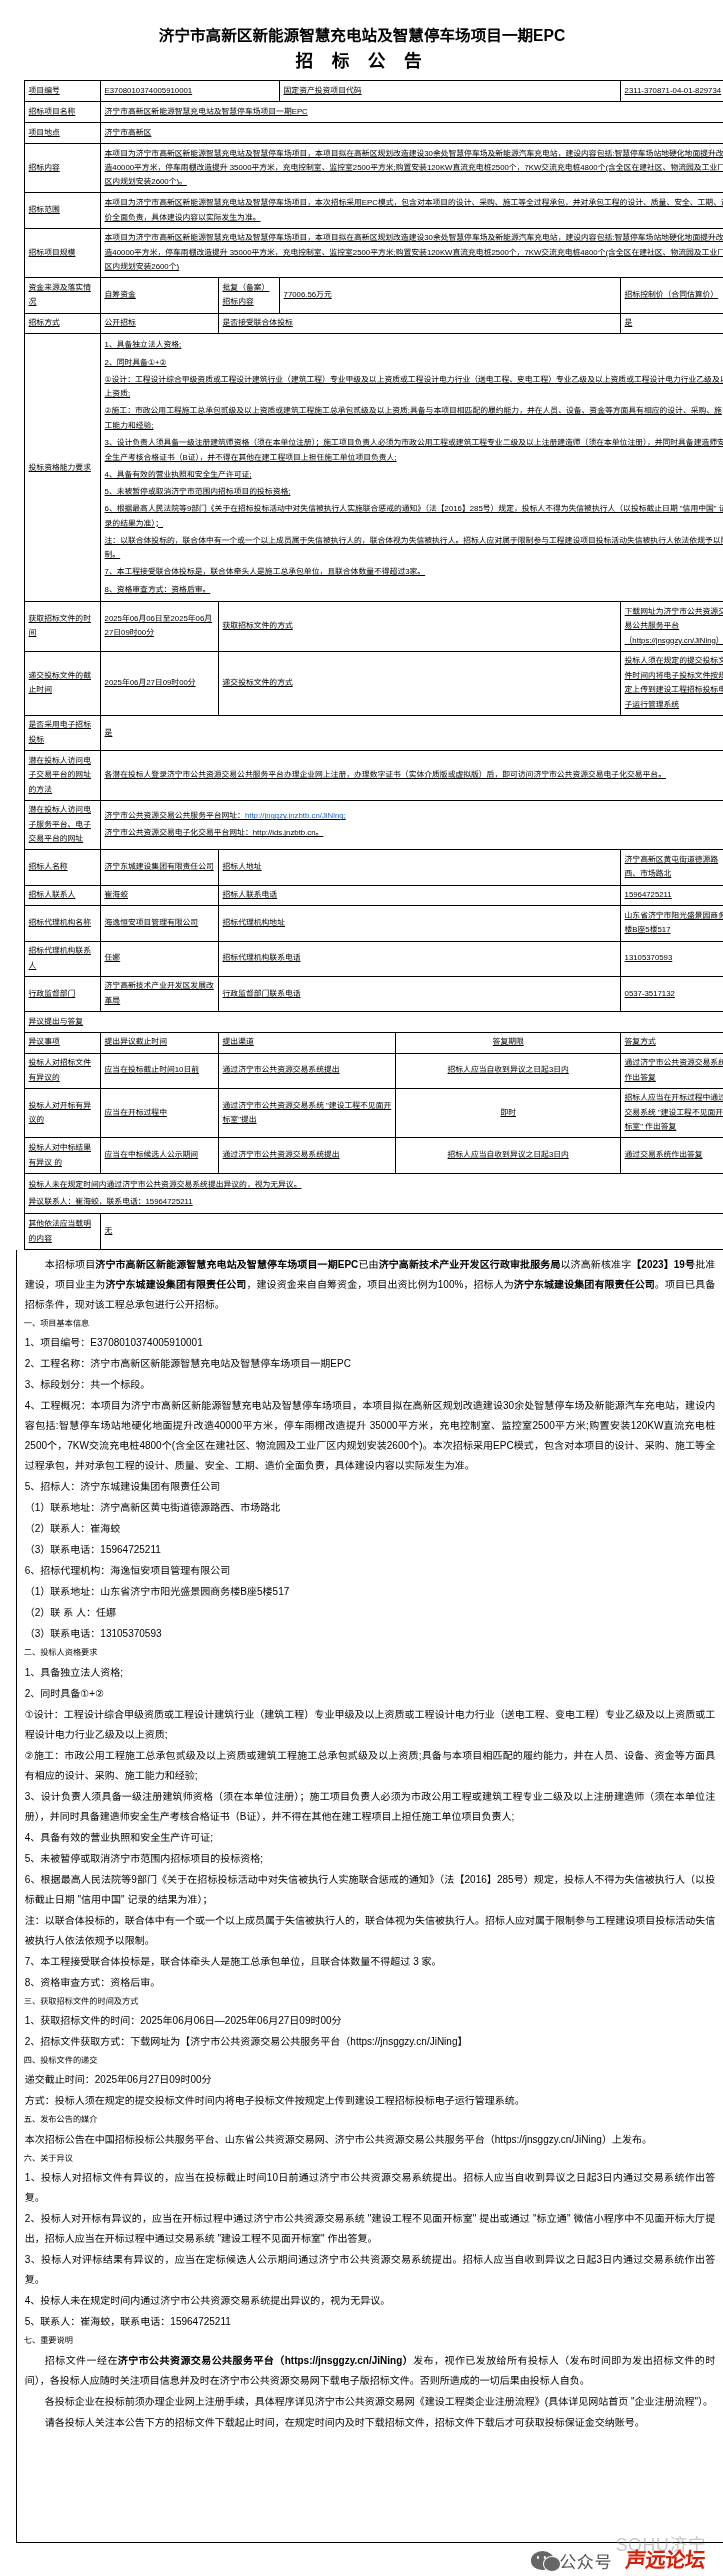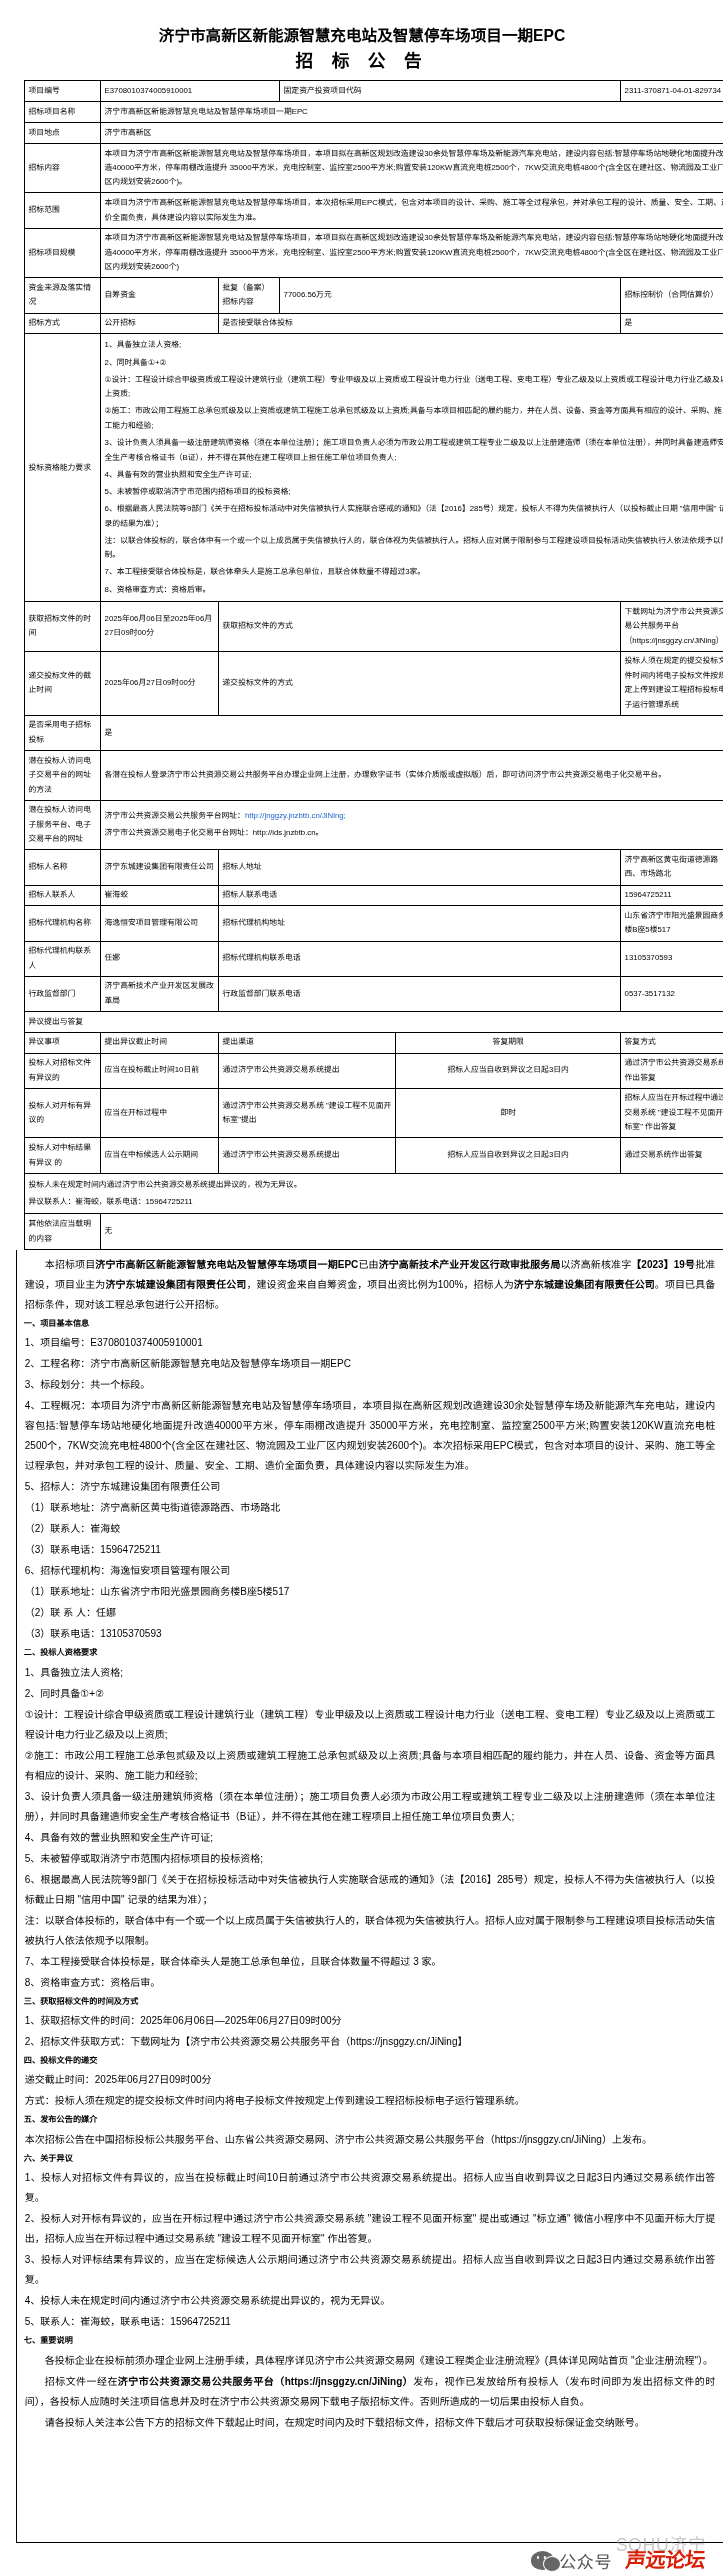--- a/index.html
+++ b/index.html
@@ -31,21 +31,21 @@
     line-height: 1.25;
     margin: 0 0 1.4px 0;
     font-family: "Liberation Sans", "DejaVu Sans", sans-serif;
   }
   .doc-subtitle {
     font-size: 17.7px;
     font-weight: bold;
     letter-spacing: 6.8px;
     margin: 1.4px 0 5.4px 0;
   }
-  .tbl-wrap { padding: 0 8.2px; }
+  .tbl-wrap { padding: 0 8.2px; text-decoration: underline; }
   table.main {
     width: 708px;
     border-collapse: collapse;
     table-layout: fixed;
     margin: 0 auto;
   }
   table.main td {
     border: 0.7px solid #000;
     padding: 2.7px 3.4px;
     vertical-align: middle;
@@ -69,21 +69,21 @@
   }
   .p {
     font-size: 10px;
     line-height: 2.0;
     margin: 1px;
     text-align: justify;
   }
   .p.indent { text-indent: 2em; }
   .sec-h {
     font-size: 8.2px;
-    font-weight: bold;
+    font-weight: normal;
     line-height: 2.0;
     margin: 0;
   }
   .b { font-weight: bold; }
   .spacer { height: 102px; }
 
   
   .footer-mark {
     position: absolute;
     right: 19px;
@@ -401,24 +401,24 @@
     <p class="p">本次招标公告在中国招标投标公共服务平台、山东省公共资源交易网、济宁市公共资源交易公共服务平台（https://jnsggzy.cn/JiNing）上发布。</p>
 
     <p class="sec-h">六、关于异议</p>
     <p class="p">1、投标人对招标文件有异议的，应当在投标截止时间10日前通过济宁市公共资源交易系统提出。招标人应当自收到异议之日起3日内通过交易系统作出答复。</p>
     <p class="p">2、投标人对开标有异议的，应当在开标过程中通过济宁市公共资源交易系统 "建设工程不见面开标室" 提出或通过 "标立通" 微信小程序中不见面开标大厅提出，招标人应当在开标过程中通过交易系统 "建设工程不见面开标室" 作出答复。</p>
     <p class="p">3、投标人对评标结果有异议的，应当在定标候选人公示期间通过济宁市公共资源交易系统提出。招标人应当自收到异议之日起3日内通过交易系统作出答复。</p>
     <p class="p">4、投标人未在规定时间内通过济宁市公共资源交易系统提出异议的，视为无异议。</p>
     <p class="p">5、联系人：崔海蛟，联系电话：15964725211</p>
 
     <p class="sec-h">七、重要说明</p>
-    <p class="p indent">各投标企业在投标前须办理企业网上注册手续，具体程序详见济宁市公共资源交易网《建设工程类企业注册流程》(具体详见网站首页 "企业注册流程"）。</p>
     <p class="p indent">
       <span>招标文件一经在</span><span class="b">济宁市公共资源交易公共服务平台（https://jnsggzy.cn/JiNing）</span><span>发布，视作已发放给所有投标人（发布时间即为发出招标文件的时间），各投标人应随时关注项目信息并及时在济宁市公共资源交易网下载电子版招标文件。否则所造成的一切后果由投标人自负。</span>
     </p>
+    <p class="p indent">各投标企业在投标前须办理企业网上注册手续，具体程序详见济宁市公共资源交易网《建设工程类企业注册流程》(具体详见网站首页 "企业注册流程"）。</p>
     <p class="p indent">请各投标人关注本公告下方的招标文件下载起止时间，在规定时间内及时下载招标文件，招标文件下载后才可获取投标保证金交纳账号。</p>
 
     <div class="spacer"></div>
 
     <div class="sohu-grey">SOHU济宁</div>
 
     <div class="footer-mark">
       <div class="wechat-badge">
         <span class="wechat-ico"></span>
         <span class="gzh-text">公众号</span>

